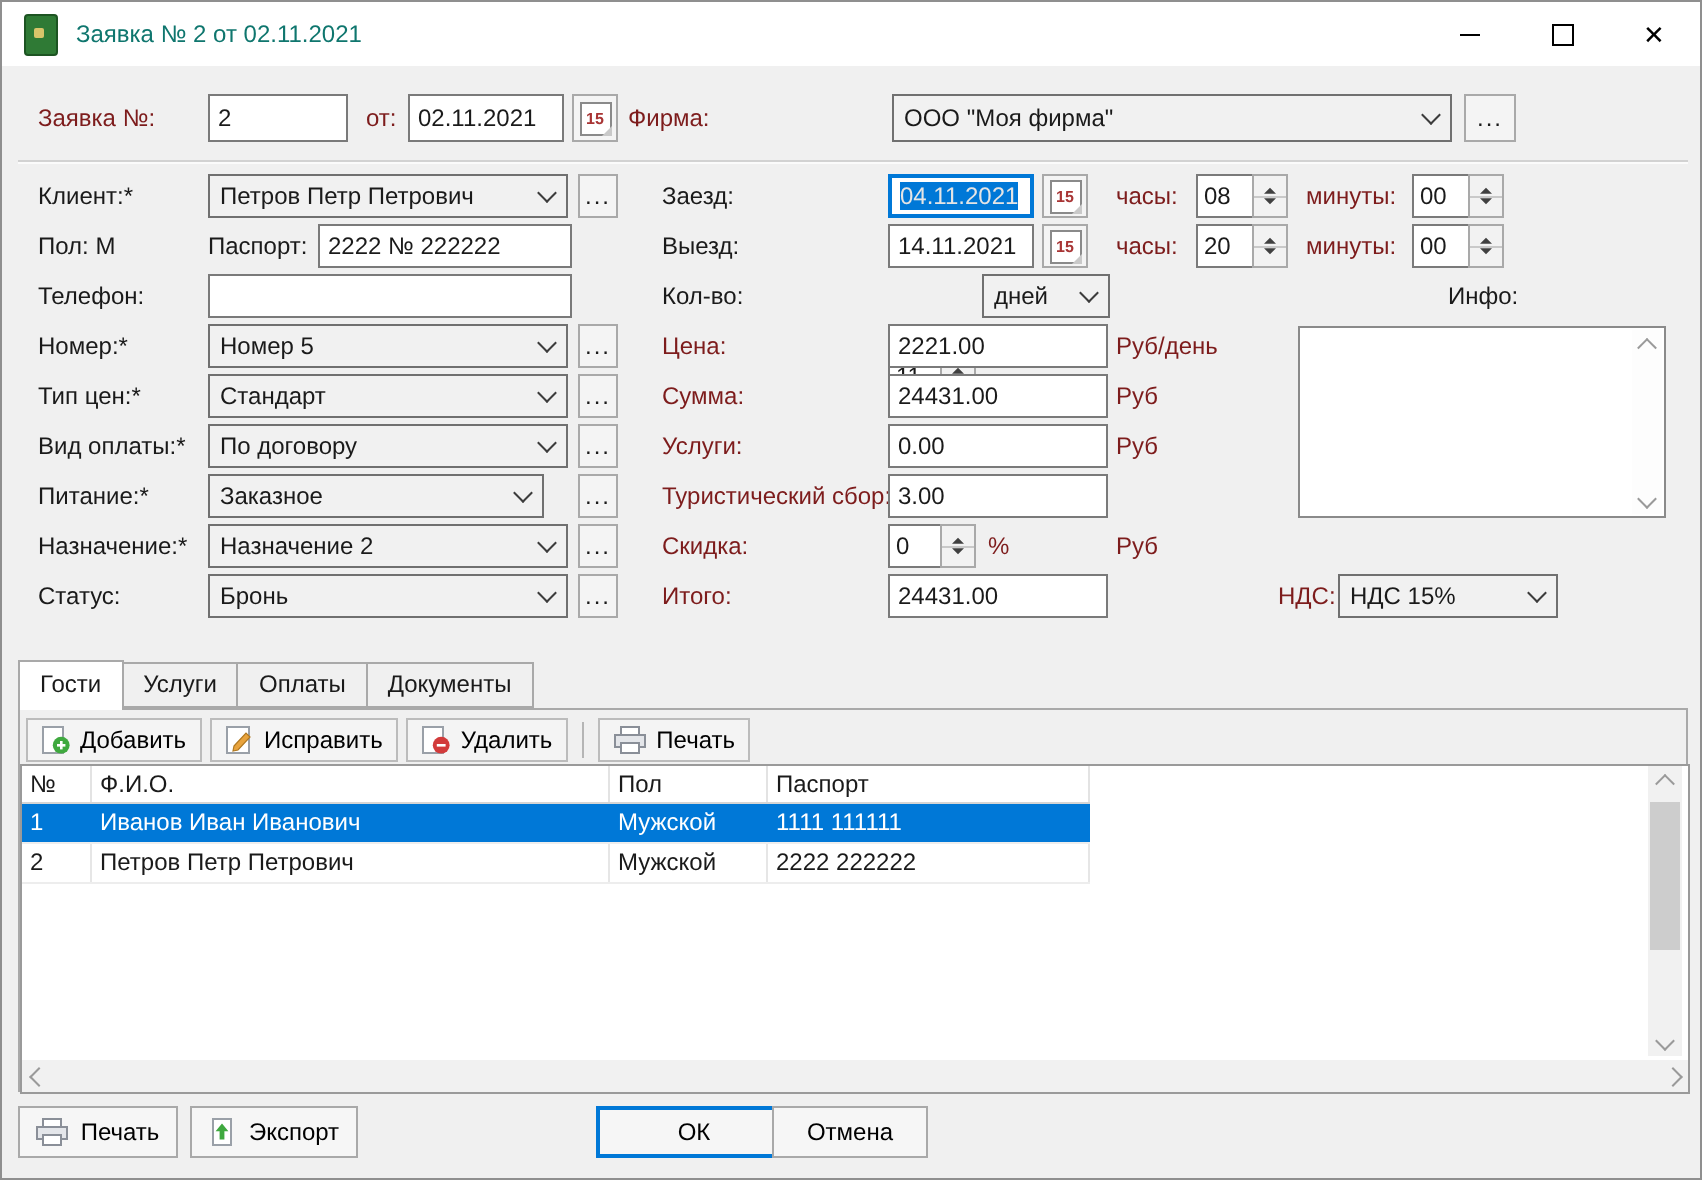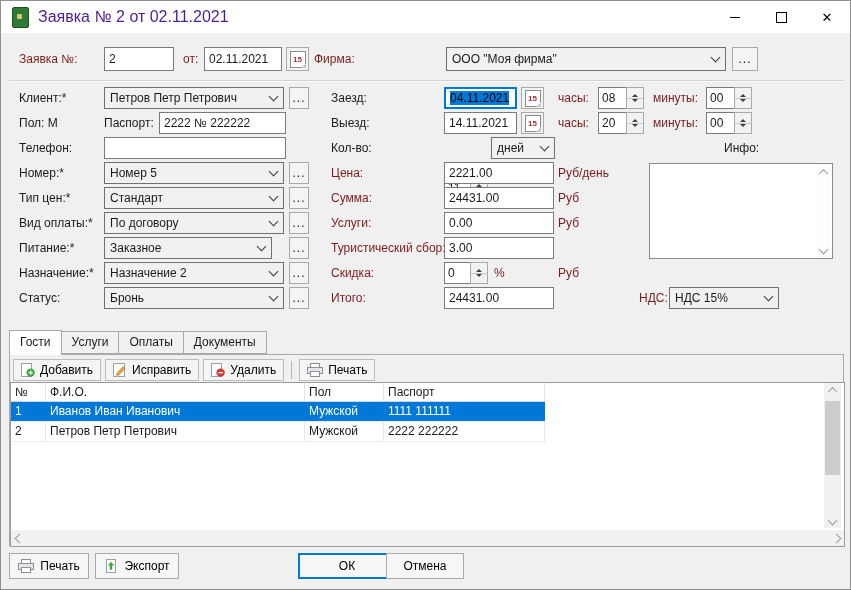--- a/index.html
+++ b/index.html
@@ -4,34 +4,34 @@
 <style>
   html,body{margin:0;padding:0;background:#fff;}
   .win{position:relative;width:851px;height:590px;background:#f0f0f0;border:1px solid #8f8f8f;
        box-sizing:border-box;font-family:"Liberation Sans",sans-serif;font-size:12px;color:#1a1a1a;overflow:hidden;}
   .abs{position:absolute;box-sizing:border-box;}
   
   .titlebar{left:0;top:0;width:100%;height:32px;background:#fff;display:flex;align-items:center;}
   .app-ic{width:15px;height:19px;margin:0 9px 0 11px;background:#2f7a35;border:1px solid #1d5422;border-radius:2px;
           position:relative;flex:none;}
   .app-ic::after{content:"";position:absolute;left:4px;top:6px;width:5px;height:5px;background:#d8c46a;border-radius:1px;}
-  .title-text{font-size:16px;color:#4c1d95;}
+  .title-text{font-size:12px;color:#0f766e;}
   .wbtns{margin-left:auto;display:flex;height:100%;}
   .wbtn{width:46px;height:100%;display:flex;align-items:center;justify-content:center;color:#000;}
   .min-glyph{width:10px;border-top:1px solid #000;display:inline-block;}
   .max-glyph{width:9px;height:9px;border:1px solid #000;display:inline-block;}
   .close-glyph{font-size:13px;line-height:13px;}
   
   .lbl{height:22px;line-height:22px;white-space:nowrap;}
   .maroon{color:var(--maroon,#7d1c1c);}
   .txt{background:#fff;border:1px solid #7a7a7a;height:22px;line-height:20px;padding:0 4px;overflow:hidden;white-space:nowrap;}
   .h24{height:24px !important;line-height:22px !important;}
   .num{}
   .focused{border:2px solid var(--accent,#0078d7);line-height:18px;}
-  .selected-text{background:var(--selection,#0078d7);color:#000000;}
+  .selected-text{background:var(--selection,#0078d7);color:#e5e5e5;}
   .combo{background:#f1f1f1;border:1px solid #707070;display:flex;align-items:center;height:22px;padding:0 6px 0 5px;}
   .combo .ct{flex:1;overflow:hidden;white-space:nowrap;}
   .chev{width:6px;height:6px;border-right:1.4px solid #3c3c3c;border-bottom:1.4px solid #3c3c3c;
         transform:rotate(45deg);flex:none;margin-top:-3px;}
   .btn{background:#f4f4f4;border:1px solid #a9a9a9;display:flex;align-items:center;justify-content:center;
        font:inherit;color:#1a1a1a;padding:0;}
   .more-dots{line-height:10px;letter-spacing:1px;}
   
   .spin{display:flex;}
   .spin .sv{background:#fff;border:1px solid #7a7a7a;border-right:none;flex:1;padding:0 3px;line-height:20px;}

